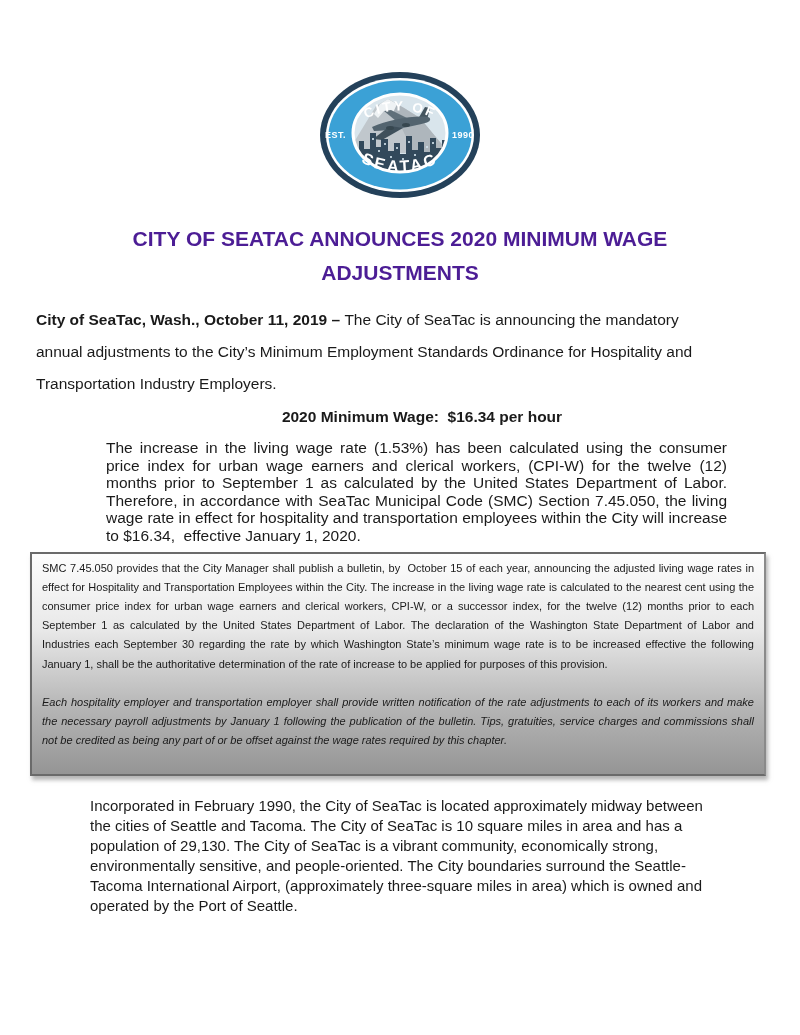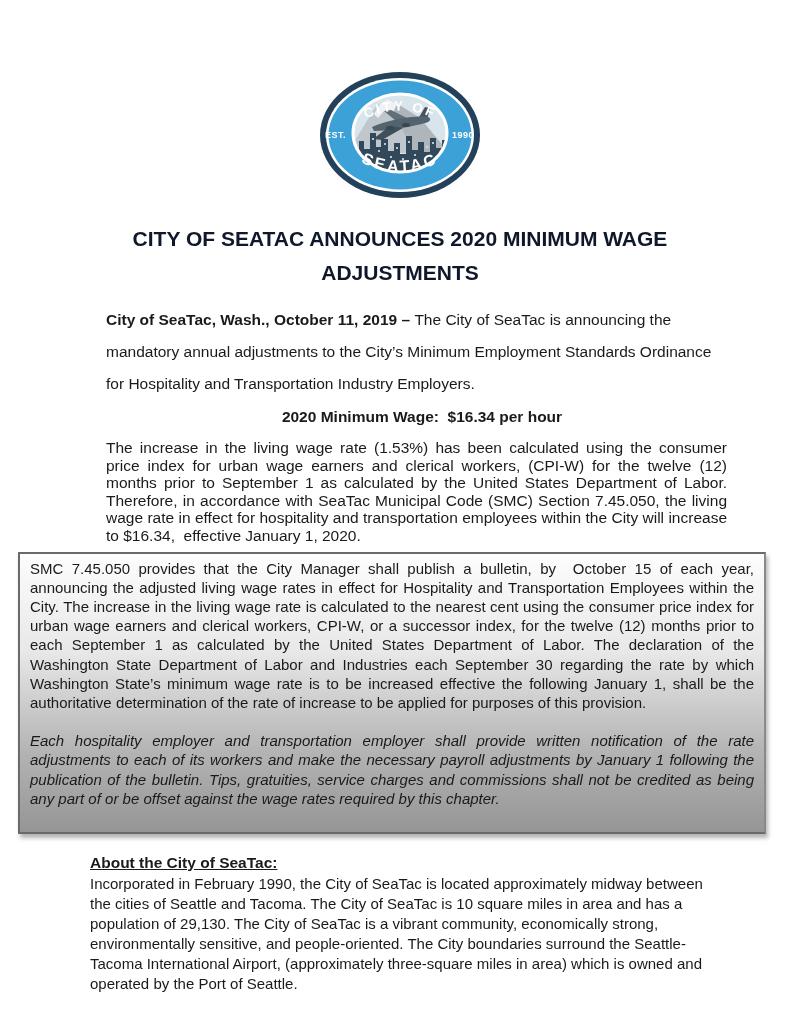--- a/index.html
+++ b/index.html
@@ -40,26 +40,26 @@
   }
 
   
   .doc-title {
     margin: 18px auto 0 auto;
     max-width: 600px;
     text-align: center;
     font-size: 21px;
     line-height: 34px;
     font-weight: bold;
-    color: #0f172a;
+    color: #4c1d95;
   }
 
   
   .intro {
-    margin: 14px 88px 0 106px;
+    margin: 14px 88px 0 36px;
     font-size: 15.5px;
     line-height: 32px;
     white-space: pre-wrap;
   }
   .intro .lead { font-weight: bold; }
 
   
   .wage-line {
     margin-top: 8px;
     text-align: center;
@@ -73,27 +73,27 @@
   .living-wage {
     margin: 13px 73px 0 106px;
     font-size: 15.5px;
     line-height: 17.6px;
     text-align: justify;
     white-space: pre-wrap;
   }
 
   
   .bulletin-box {
-    margin: 7px 34px 0 18px;
+    margin: 7px 34px 0 30px;
     border: 2px solid #6a6a6a;
     border-right-color: #8a8a8a;
     background: linear-gradient(to bottom, #fdfdfd 0%, #e8e8e8 35%, #b5b5b5 70%, #959595 100%);
     padding: 5px 10px 24px 10px;
     box-shadow: 2px 4px 4px rgba(120,120,120,0.55);
-    font-size: 15px;
+    font-size: 11px;
     line-height: 19.2px;
   }
   .bulletin-box p {
     text-align: justify;
     white-space: pre-wrap;
   }
   .bulletin-box p + p { margin-top: 19px; font-style: italic; }
 
   
   .about {
@@ -180,17 +180,16 @@
   <p class="wage-line">2020 Minimum Wage:  $16.34 per hour</p>
 
   <p class="living-wage">The increase in the living wage rate (1.53%) has been calculated using the consumer price index for urban wage earners and clerical workers, (CPI-W) for the twelve (12) months prior to September 1 as calculated by the United States Department of Labor.  Therefore, in accordance with SeaTac Municipal Code (SMC) Section 7.45.050, the living wage rate in effect for hospitality and transportation employees within the City will increase to $16.34,  effective January 1, 2020.</p>
 
   <div class="bulletin-box">
     <p>SMC 7.45.050 provides that the City Manager shall publish a bulletin, by  October 15 of each year, announcing the adjusted living wage rates in effect for Hospitality and Transportation Employees within the City. The increase in the living wage rate is calculated to the nearest cent using the consumer price index for urban wage earners and clerical workers, CPI-W, or a successor index, for the twelve (12) months prior to each September 1 as calculated by the United States Department of Labor. The declaration of the Washington State Department of Labor and Industries each September 30 regarding the rate by which Washington State’s minimum wage rate is to be increased effective the following January 1, shall be the authoritative determination of the rate of increase to be applied for purposes of this provision.</p>
     <p>Each hospitality employer and transportation employer shall provide written notification of the rate adjustments to each of its workers and make the necessary payroll adjustments by January 1 following the publication of the bulletin. Tips, gratuities, service charges and commissions shall not be credited as being any part of or be offset against the wage rates required by this chapter.</p>
   </div>
 
   <div class="about">
-    <div class="about-heading">About the City of SeaTac:</div>
     <p class="about-body">Incorporated in February 1990, the City of SeaTac is located approximately midway between the cities of Seattle and Tacoma. The City of SeaTac is 10 square miles in area and has a population of 29,130. The City of SeaTac is a vibrant community, economically strong, environmentally sensitive, and people-oriented. The City boundaries surround the Seattle-Tacoma International Airport, (approximately three-square miles in area) which is owned and operated by the Port of Seattle.</p>
   </div>
 
 </div>
 
 </body></html>

